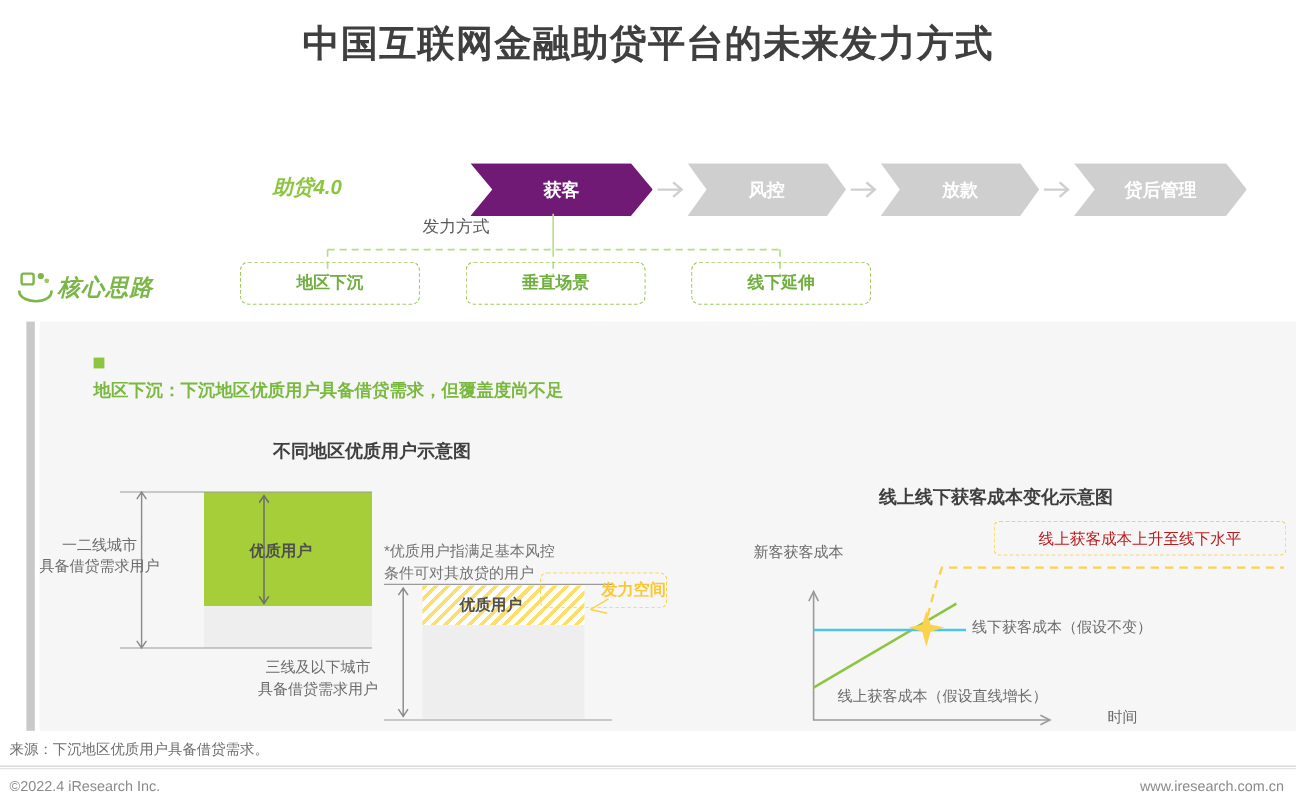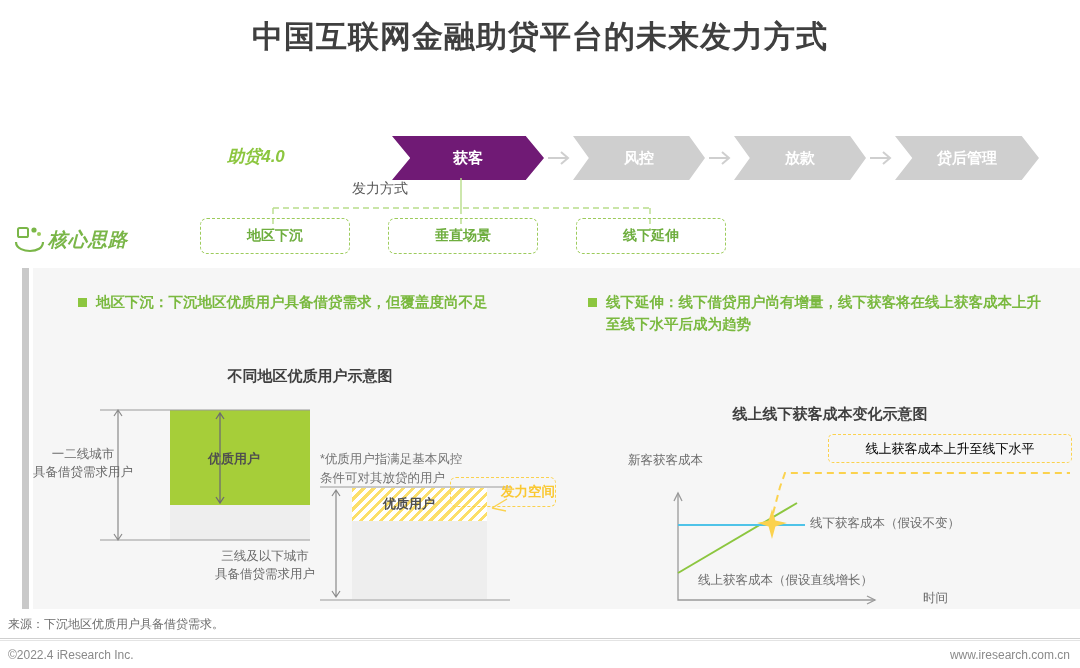--- a/index.html
+++ b/index.html
@@ -59,21 +59,21 @@
 
   
   .panel{
     position:absolute;left:33px;top:268px;width:1047px;height:341px;
     background:#f6f6f6;
   }
   .accent-bar{
     position:absolute;left:22px;top:268px;width:7px;height:341px;background:#c9c9c9;
   }
 
-  .bullet{position:absolute;display:flex;align-items:flex-start;gap:9px;}
+  .bullet{position:absolute;display:flex;align-items:flex-start;gap:9px;flex-direction:column;}
   .bullet .sq{width:9px;height:9px;background:#8cc63f;margin-top:6px;flex:0 0 auto;}
   .bullet .txt{font-size:14.5px;font-weight:bold;color:#7ab93f;line-height:1.5;}
   .b-left{left:78px;top:292px;width:480px;}
   .b-right{left:588px;top:292px;width:455px;}
 
   .sub-title{
     position:absolute;font-size:15px;font-weight:bold;color:#3f3f3f;text-align:center;
   }
   .st-left{left:130px;top:367px;width:360px;}
   .st-right{left:640px;top:367px;width:380px;margin-top:38px;}
@@ -94,21 +94,21 @@
     display:flex;align-items:center;justify-content:flex-end;
     font-size:13.5px;font-weight:bold;color:#fac832;
   }
 
   
   .rc{position:absolute;left:600px;top:395px;width:470px;height:210px;}
   .rc-lbl{position:absolute;font-size:12.5px;color:#6b6b6b;}
   .anno-box{
     position:absolute;border:1.6px dashed #fbd24e;border-radius:5px;
     display:flex;align-items:center;justify-content:center;
-    font-size:13px;color:#000000;
+    font-size:13px;color:#b91c1c;
   }
 
   
   .src{
     position:absolute;left:8px;top:616px;font-size:12px;color:#6d6d6d;
   }
   .rule{position:absolute;left:0;top:638px;width:1080px;height:1px;background:#cfcfcf;}
   .rule2{position:absolute;left:0;top:640px;width:1080px;height:1px;background:#e4e4e4;}
   .copy{position:absolute;left:8px;top:648px;font-size:12px;color:#8a8a8a;}
   .url{position:absolute;right:10px;top:648px;font-size:12px;color:#8a8a8a;}
@@ -184,24 +184,20 @@
     </div>
   </div>
 
   <div class="accent-bar"></div>
   <div class="panel"></div>
 
   <div class="bullet b-left">
     <span class="sq"></span>
     <span class="txt">地区下沉：下沉地区优质用户具备借贷需求，但覆盖度尚不足</span>
   </div>
-  <div class="bullet b-right">
-    <span class="sq"></span>
-    <span class="txt">线下延伸：线下借贷用户尚有增量，线下获客将在线上获客成本上升至线下水平后成为趋势</span>
-  </div>
 
   <div class="sub-title st-left">不同地区优质用户示意图</div>
   <div class="sub-title st-right">线上线下获客成本变化示意图</div>
 
   <div class="ld">
 
     <div class="bar bar-green" style="left:110px;top:15px;width:140px;height:95px;"></div>
     <div class="bar bar-grey" style="left:110px;top:110px;width:140px;height:35px;"></div>
     <div class="inbar" style="left:148px;top:55px;">优质用户</div>
 

